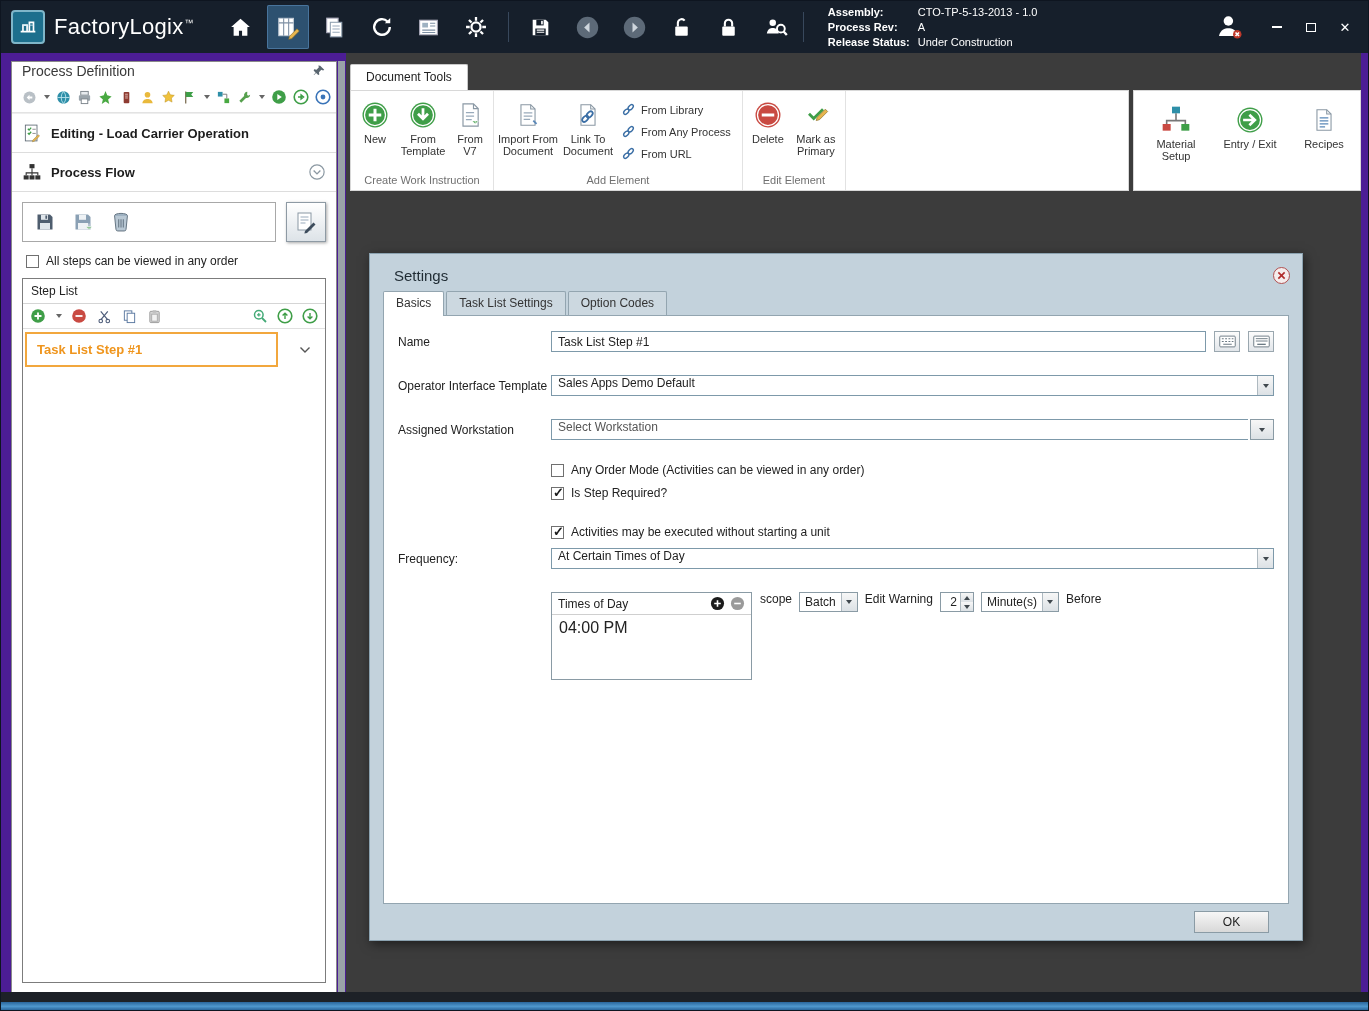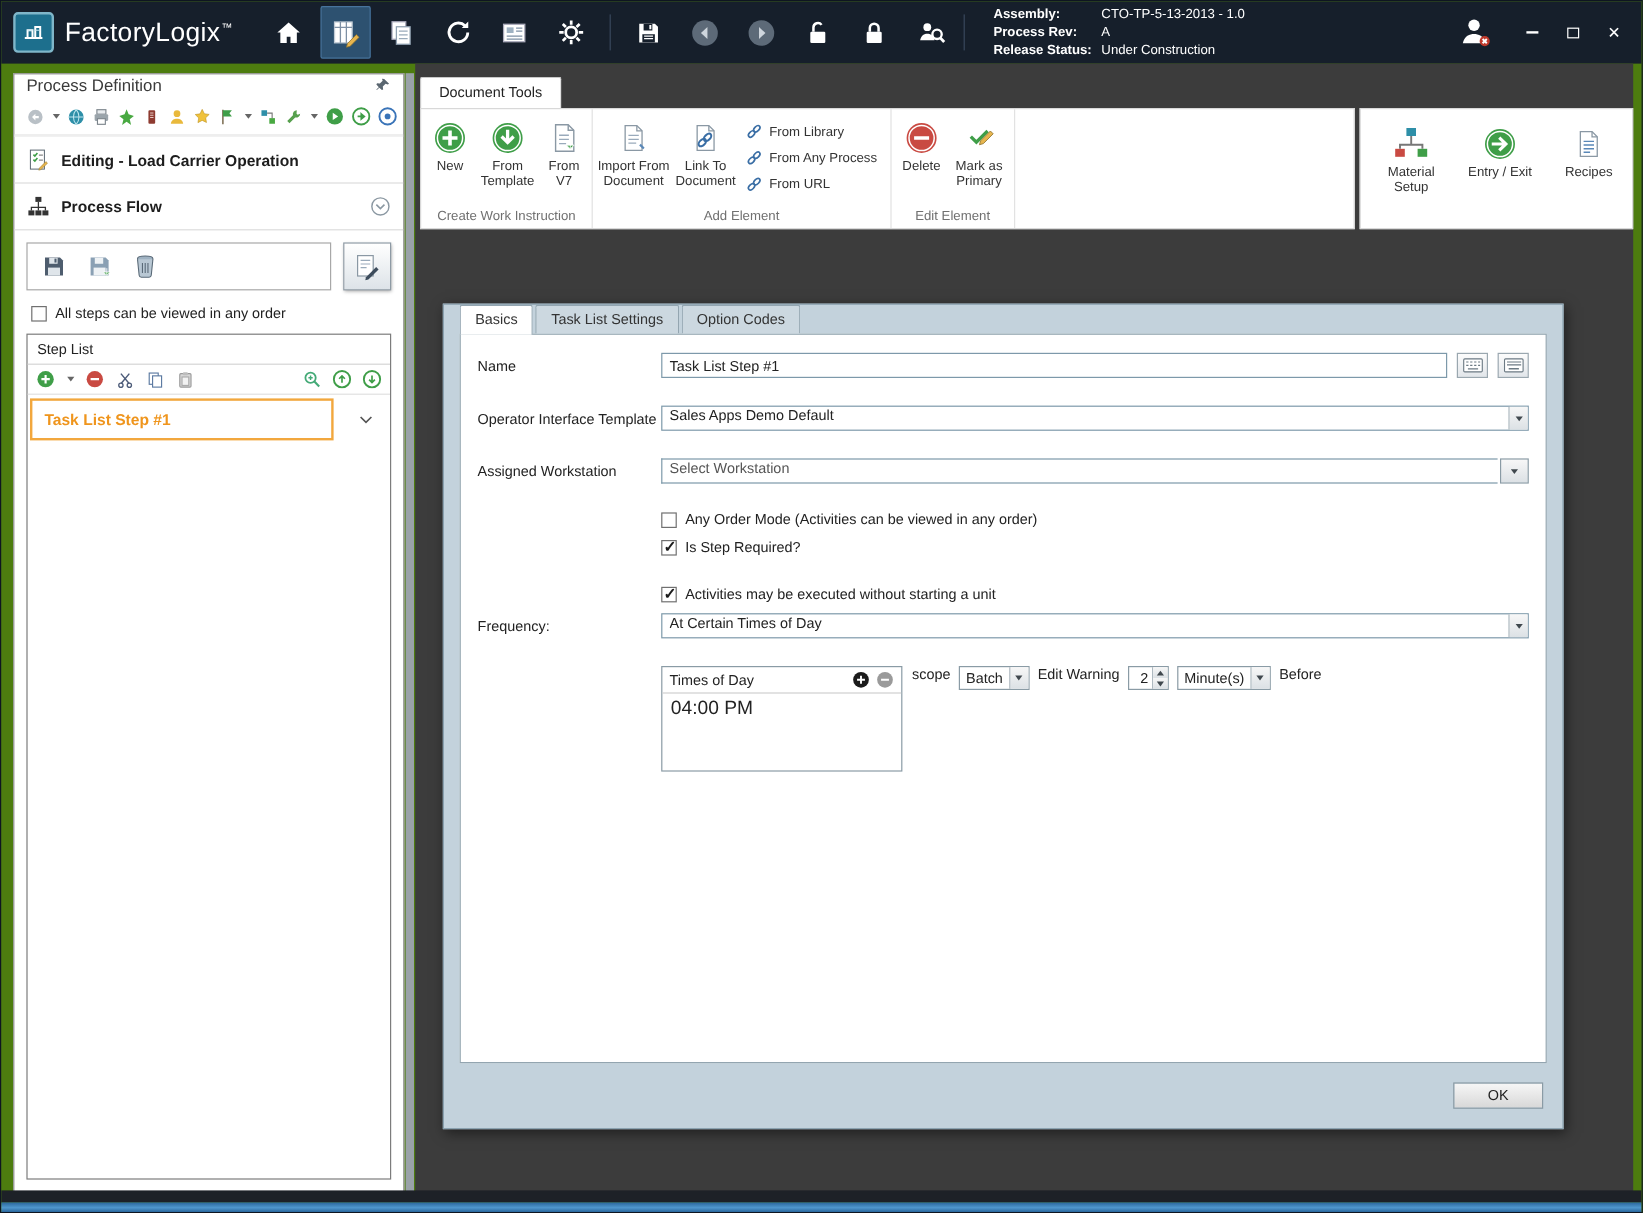--- a/index.html
+++ b/index.html
@@ -1,18 +1,18 @@
 <!DOCTYPE html>
 <html><head>
 <meta charset="utf-8">
 <style>
 *{box-sizing:border-box;margin:0;padding:0}
 html,body{background:#15191e}
 body{font-family:"Liberation Sans",sans-serif;font-size:12px;color:#222}
-.window{position:relative;width:1369px;height:1011px;background:#4d7c0f;overflow:hidden;border:1px solid #0e1520}
+.window{position:relative;width:1369px;height:1011px;background:#4c1d95;overflow:hidden;border:1px solid #0e1520}
 
 
 .titlebar{position:absolute;top:0;left:0;right:0;height:52px;background:#161f2b;display:flex;align-items:center;color:#fff}
 .logo-box{width:34px;height:34px;margin:0 9px 0 10px;background:#1d6f8d;border:2px solid #7fb6c9;border-radius:4px;display:flex;align-items:center;justify-content:center;flex:none}
 .app-name{font-size:22px;font-weight:400;letter-spacing:.3px;white-space:nowrap}
 .app-name sup{font-size:9px;margin-left:1px}
 .tb-icons{display:flex;align-items:center;gap:5px;margin-left:26px}
 .tb-btn{width:42px;height:44px;display:flex;align-items:center;justify-content:center;border-radius:2px;cursor:pointer}
 .tb-btn.active{background:#2d5170;box-shadow:inset 0 0 0 1px #48749c}
 .tb-sep{width:1px;height:30px;background:#38485c;margin:0 6px;flex:none}
@@ -67,21 +67,21 @@
 
 
 .dialog{position:absolute;left:368px;top:252px;width:934px;height:688px;background:#c3d2dc;border:1px solid #8ba2b0;box-shadow:2px 3px 10px rgba(0,0,0,.5);display:flex;flex-direction:column;z-index:5}
 .dlg-header{display:flex;align-items:center;justify-content:space-between;padding:13px 12px 7px 24px}
 .dlg-title{font-size:15px;color:#1f2b33}
 .dlg-close{width:17px;height:17px;border-radius:50%;background:#f5eded;border:1px solid #b05050;display:flex;align-items:center;justify-content:center;cursor:pointer}
 .dlg-tabs{display:flex;margin:0 13px;position:relative;z-index:2}
 .dlg-tab{padding:4px 12px 5px;font-size:12px;border:1px solid #93a5b0;border-bottom:none;background:#ccd8e0;color:#333;margin-right:2px;border-radius:2px 2px 0 0;cursor:pointer}
 .dlg-tab.active{background:#fff;margin-bottom:-1px;padding-bottom:6px}
 .dlg-body{flex:1;margin:0 13px;background:#fff;border:1px solid #93a5b0;padding:15px 14px;overflow:hidden}
-.dlg-footer{height:54px;display:flex;align-items:center;justify-content:flex-end;padding:0 16px}
+.dlg-footer{height:36px;display:flex;align-items:center;justify-content:flex-end;padding:0 33px}
 .ok-btn{width:75px;height:22px;background:linear-gradient(#f6f6f6,#d8d8d8);border:1px solid #8a9ba5;font-size:12px;display:flex;align-items:center;justify-content:center;cursor:pointer}
 .frow{display:flex;align-items:center;margin-bottom:23px}
 .flabel{width:153px;font-size:12px;color:#222;flex:none}
 .fctrl{flex:1;display:flex;align-items:center;min-width:0}
 .text-input{flex:1;height:21px;border:1px solid #7d99aa;font-size:12px;padding:1px 6px;font-family:"Liberation Sans",sans-serif;color:#222;min-width:0}
 .icon-btn{width:26px;height:21px;border:1px solid #9aa7af;background:linear-gradient(#fcfcfc,#e2e6ea);display:flex;align-items:center;justify-content:center;margin-left:8px;cursor:pointer;flex:none}
 .select{flex:1;height:21px;border:1px solid #7d99aa;background:#fff;display:flex;align-items:flex-start;font-size:12px;padding-left:6px;cursor:pointer;min-width:0}
 .select .val{flex:1;white-space:nowrap;overflow:hidden}
 .select .placeholder{color:#555}
 .ms-btn{width:16px;height:100%;background:linear-gradient(#f7f7f7,#dce1e5);border-left:1px solid #aeb9c0;display:flex;align-items:center;justify-content:center;flex:none}
@@ -632,20 +632,28 @@
                 <path d="M8 10h8M8 12.8h8M8 15.6h8M8 18.4h5" stroke="#5a88b8" stroke-width="1.1"></path>
               </svg>
             </span>
           <span>Recipes</span>
         </div>
       </div>
     </div>
   </main>
 
   <section class="dialog">
+    <div class="dlg-header">
+      <span class="dlg-title">Settings</span>
+      <span class="dlg-close">
+        <svg width="9" height="9" viewBox="0 0 10 10">
+            <path d="M1.5 1.5l7 7M8.5 1.5l-7 7" stroke="#b02c2c" stroke-width="1.8"></path>
+          </svg>
+      </span>
+    </div>
 
     <div class="dlg-tabs">
       <div class="dlg-tab active">Basics</div>
       <div class="dlg-tab">Task List Settings</div>
       <div class="dlg-tab">Option Codes</div>
     </div>
 
     <div class="dlg-body">
 
       <div class="frow">

